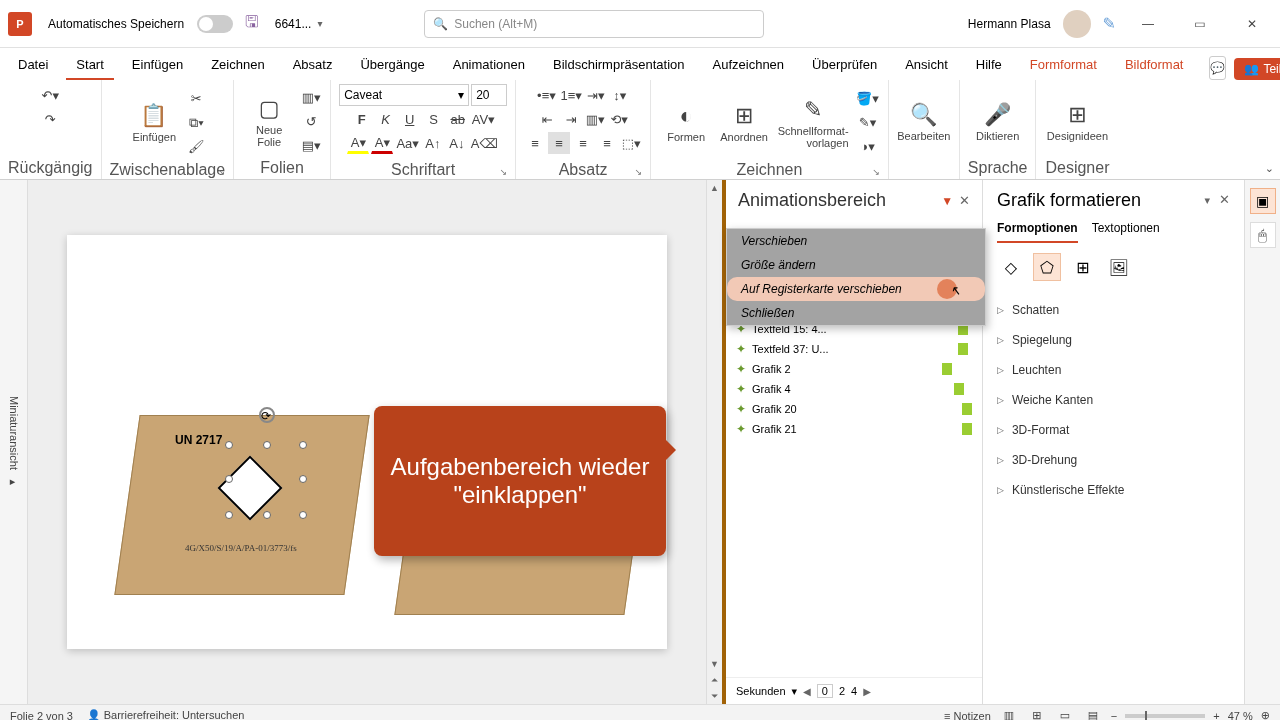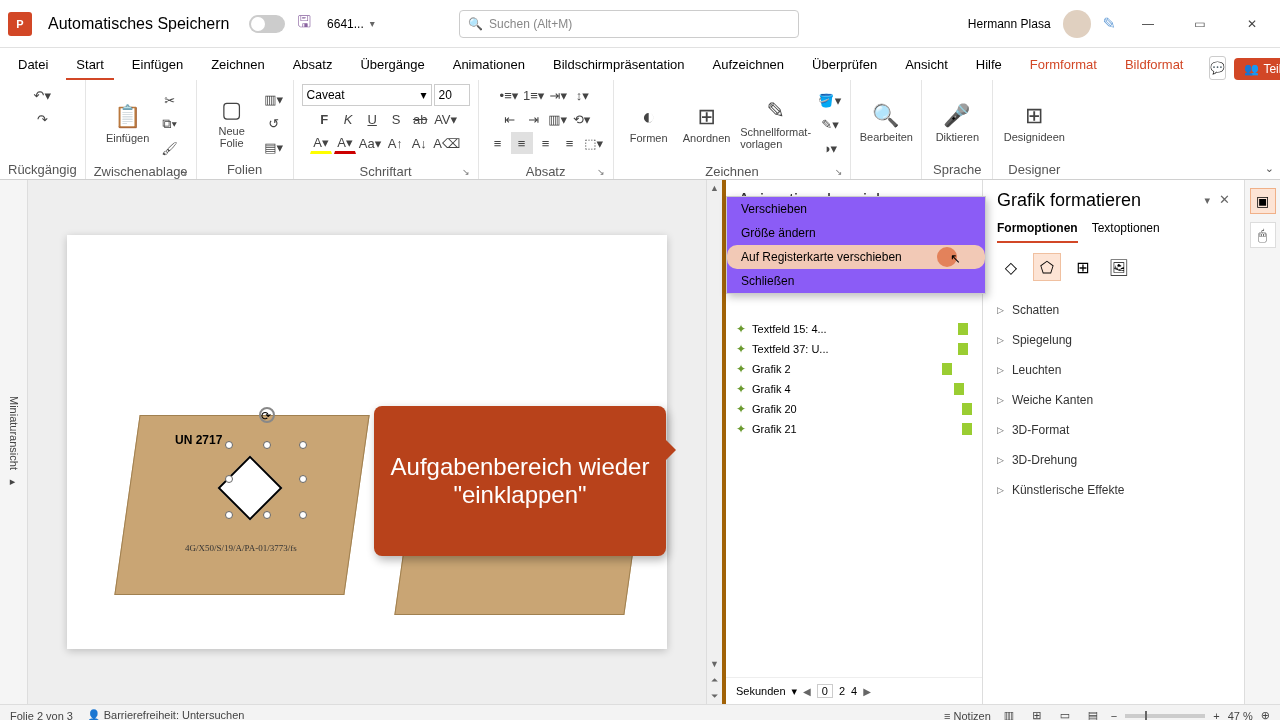--- a/index.html
+++ b/index.html
@@ -1,37 +1,37 @@
 <!DOCTYPE html>
 <html><head>
 <meta charset="utf-8">
 <style>
 * { margin:0; padding:0; box-sizing:border-box; font-family:"Segoe UI",sans-serif; }
 body { background:#f0f0f0; width:1280px; height:720px; overflow:hidden; font-size:12px; }
 .titlebar { height:48px; background:#fff; display:flex; align-items:center; padding:0 8px; border-bottom:1px solid #e1e1e1; }
 .app-icon { width:24px; height:24px; background:#d24726; border-radius:3px; margin-right:16px; display:flex; align-items:center; justify-content:center; color:#fff; font-weight:bold; font-size:11px; }
-.autosave { display:flex; align-items:center; gap:20px; font-size:16px; }
+.autosave { display:flex; align-items:center; gap:13px; font-size:12px; }
 .toggle { width:36px; height:18px; background:#ccc; border-radius:9px; position:relative; }
 .toggle::after { content:""; position:absolute; width:14px; height:14px; background:#fff; border-radius:50%; top:2px; left:2px; }
 .save-icon { margin-left:12px; color:#8a63a0; font-size:16px; }
 .filename { margin-left:16px; font-size:12px; }
 .chev { margin-left:6px; font-size:10px; color:#666; }
 .search { flex:1; max-width:340px; margin:0 auto; height:28px; background:#fff; border:1px solid #ccc; border-radius:4px; display:flex; align-items:center; padding:0 8px; gap:6px; color:#666; }
 .title-right { display:flex; align-items:center; gap:12px; margin-left:auto; }
 .avatar { width:28px; height:28px; background:#e0d0c0; border-radius:50%; }
 .win-btn { width:40px; height:30px; display:flex; align-items:center; justify-content:center; color:#444; font-size:12px; }
 .tabs { height:32px; background:#fff; display:flex; align-items:flex-end; padding:0 8px; gap:8px; }
 .tab { padding:6px 10px; font-size:13px; cursor:pointer; border-bottom:2px solid transparent; }
 .tab.active { border-bottom:2px solid #d24726; color:#000; }
 .tab.orange { color:#d24726; }
 .share-btn { margin-left:auto; background:#d24726; color:#fff; padding:4px 10px; border-radius:4px; font-size:12px; display:flex; align-items:center; gap:4px; }
 .comment-ico { margin-left:8px; width:24px; height:24px; border:1px solid #ccc; border-radius:3px; display:flex; align-items:center; justify-content:center; }
 .ribbon { height:100px; background:#fff; display:flex; border-bottom:1px solid #d0d0d0; position:relative; }
 .group { border-right:1px solid #e5e5e5; padding:4px 8px 2px; display:flex; flex-direction:column; align-items:center; justify-content:space-between; }
-.group-label { font-size:13px; color:#555; }
+.group-label { font-size:16px; color:#555; }
 .group-body { display:flex; align-items:center; gap:4px; flex:1; }
 .rb-btn { min-width:22px; height:22px; display:flex; align-items:center; justify-content:center; color:#444; font-size:13px; border:1px solid transparent; }
 .rb-btn.tall { flex-direction:column; height:60px; width:54px; font-size:11px; gap:2px; }
 .rb-btn.tall .ico { font-size:22px; }
 .rb-col { display:flex; flex-direction:column; gap:2px; }
 .rb-row { display:flex; gap:2px; align-items:center; }
 .font-box { width:130px; height:22px; border:1px solid #ccc; padding:0 4px; font-size:12px; display:flex; align-items:center; justify-content:space-between; }
 .size-box { width:36px; height:22px; border:1px solid #ccc; padding:0 4px; font-size:12px; }
 .dlaunch { font-size:9px; color:#777; align-self:flex-end; margin-top:-12px; }
 .collapse { position:absolute; right:6px; bottom:4px; font-size:11px; color:#555; }
@@ -55,21 +55,21 @@
 .rot-handle { width:16px; height:16px; border:2px solid #888; border-radius:50%; position:absolute; left:192px; top:172px; }
 .zero-box { position:absolute; width:14px; height:14px; border:1px solid #888; background:#fff; font-size:9px; display:flex; align-items:center; justify-content:center; }
 .scroll-v { width:16px; background:#f0f0f0; border-left:1px solid #ddd; display:flex; flex-direction:column; }
 .scroll-btn { height:16px; display:flex; align-items:center; justify-content:center; font-size:9px; color:#666; }
 .scroll-track { flex:1; }
 .anim-pane { width:260px; background:#fff; border-left:4px solid #a16207; display:flex; flex-direction:column; position:relative; }
 .pane-header { display:flex; align-items:center; padding:10px 12px 8px; gap:6px; }
 .pane-title { font-size:18px; color:#333; flex:1; }
 .pane-drop { color:#d24726; font-size:12px; }
 .pane-close { font-size:13px; color:#666; }
-.ctx-menu { position:absolute; top:16px; left:0; right:-4px; background:#8b5cf6; border:1px solid #ccc; box-shadow:2px 3px 8px rgba(0,0,0,.25); z-index:10; }
+.ctx-menu { position:absolute; top:48px; left:0; right:-4px; background:#a3a3a3; border:1px solid #ccc; box-shadow:2px 3px 8px rgba(0,0,0,.25); z-index:10;font-style:italic; }
 .ctx-item { padding:5px 14px; font-size:12px; }
 .ctx-item.hover { background:#f2c9b6; position:relative;border-radius:10px; }
 .cursor-dot { position:absolute; right:28px; top:2px; width:20px; height:20px; background:rgba(217,83,30,.6); border-radius:50%; }
 .anim-list { padding:4px 8px; }
 .anim-row { display:flex; align-items:center; gap:6px; padding:3px 2px; font-size:11px; }
 .anim-star { color:#6a9a2f; font-size:12px; }
 .anim-bar { width:10px; height:12px; background:#9acd32; margin-left:auto; margin-right:4px; }
 .anim-timeline { margin-top:auto; padding:6px 10px; display:flex; align-items:center; gap:6px; font-size:11px; border-top:1px solid #eee; }
 .tl-arrow { font-size:10px; color:#666; }
 .tl-box { border:1px solid #ccc; padding:0 4px; }
@@ -247,21 +247,21 @@
       <div class="rb-btn tall">
           <span class="ico">◐</span>
           <span>Formen</span>
         </div>
       <div class="rb-btn tall">
           <span class="ico">⊞</span>
           <span>Anordnen</span>
         </div>
       <div class="rb-btn tall" style="width:76px">
           <span class="ico">✎</span>
-          <span style="white-space:pre-line;text-align:left">Schnellformat-
+          <span style="white-space:pre-line;text-align:right">Schnellformat-
 vorlagen</span>
         </div>
       <div class="rb-col">
         <div class="rb-btn">🪣▾</div>
         <div class="rb-btn">✎▾</div>
         <div class="rb-btn">◑▾</div>
       </div>
     </div>
     <div class="group-label">Zeichnen</div>
     <span class="dlaunch">↘</span>

